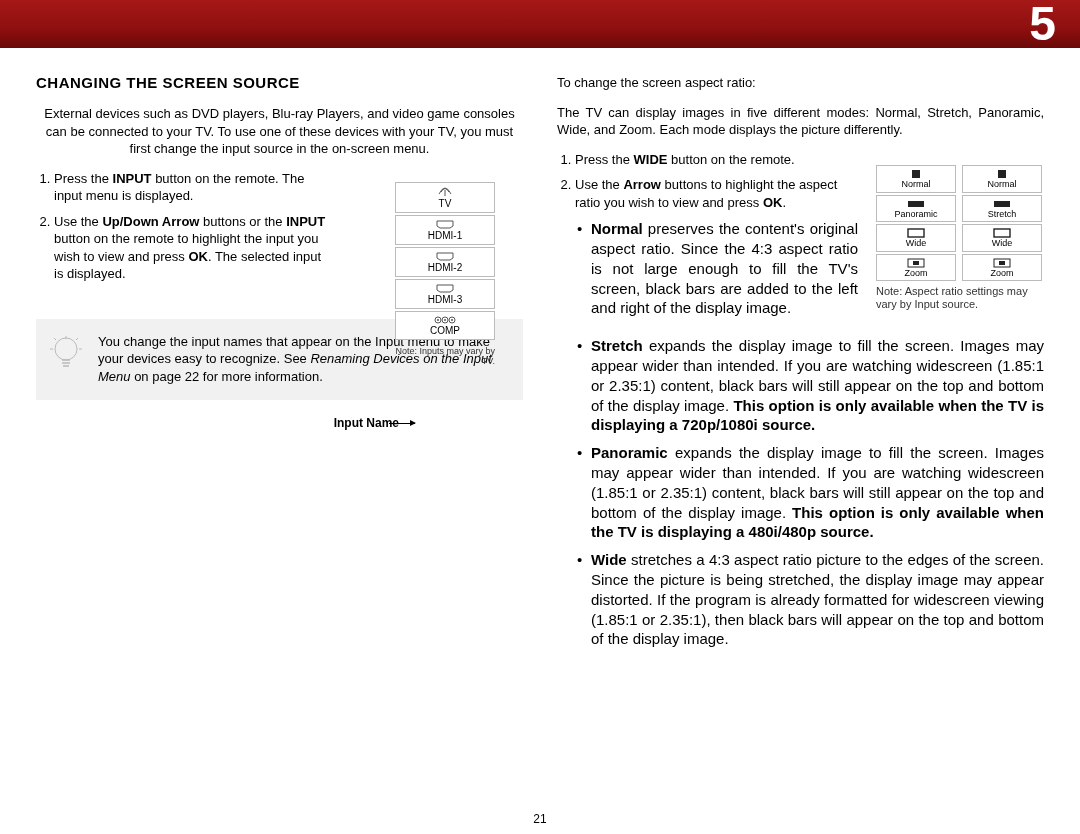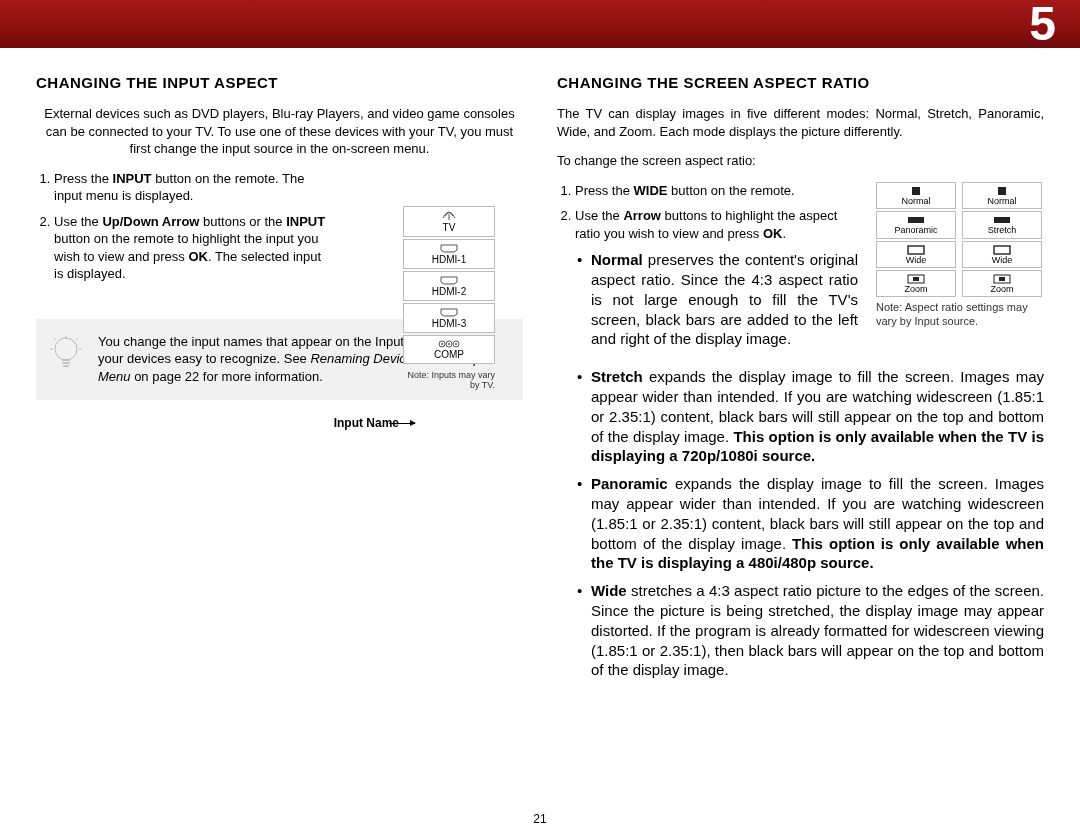--- a/index.html
+++ b/index.html
@@ -54,22 +54,22 @@
   ol.steps {
     padding-left: 18px;
     font-size: 13px;
     line-height: 1.35;
   }
   ol.steps li { margin-bottom: 8px; }
   .bold { font-weight: 700; }
   .input-menu {
     position: absolute;
     right: 28px;
-    top: 36px;
-    width: 92px;
+    top: 12px;
+    width: 100px;
   }
   .input-menu .cell {
     border: 1px solid #bbb;
     background: #fff;
     text-align: center;
     font-size: 10px;
     padding: 4px 0 3px 0;
     margin-bottom: 2px;
     line-height: 1.1;
   }
@@ -126,21 +126,21 @@
     display: flex;
     align-items: flex-start;
     justify-content: center;
     padding-top: 2px;
   }
   .tipbox .bulb svg { opacity: 0.45; }
   .tipbox .tiptext { flex: 1; }
   .tipbox em { font-style: italic; }
 
   .col-right p.body { text-align: justify; }
-  .right-top { display: flex; gap: 18px; }
+  .right-top { display: flex; gap: 18px; align-items: center; }
   .right-text { flex: 1; }
   .aspect-menus {
     width: 168px;
     display: flex;
     gap: 6px;
     flex-wrap: wrap;
     flex: 0 0 168px;
   }
   .aspect-col {
     width: 80px;
@@ -192,21 +192,21 @@
 </head>
 <body>
 
 <div class="topbar">
   <div class="chapter-num">5</div>
 </div>
 
 <div class="page">
 
   <div class="col">
-    <h2 class="section">CHANGING THE INPUT ASPECT</h2>
+    <h2 class="section">CHANGING THE SCREEN SOURCE</h2>
     <p class="body intro">External devices such as DVD players, Blu-ray Players, and video game consoles can be connected to your TV. To use one of these devices with your TV, you must first change the input source in the on-screen menu.</p>
 
     <div class="col-left-body">
       <div class="left-text">
         <ol class="steps">
           <li>
             <span>Press the </span><span class="bold">INPUT</span><span> button on the remote. The input menu is displayed.</span>
           </li>
           <li>
             <span>Use the </span><span class="bold">Up/Down Arrow</span><span> buttons or the </span><span class="bold">INPUT</span><span> button on the remote to highlight the input you wish to view and press </span><span class="bold">OK</span><span>. The selected input is displayed.</span>
@@ -275,23 +275,22 @@
           <path d="M17 1 v3 M4 14 h-3 M30 14 h3 M7 5 l-2 -2 M27 5 l2 -2" stroke="#777" stroke-width="1"></path>
         </svg>
       </div>
       <div class="tiptext">
         <span>You change the input names that appear on the Input menu to make your devices easy to recognize. See </span><em>Renaming Devices on the Input Menu</em><span> on page 22 for more information.</span>
       </div>
     </div>
   </div>
 
   <div class="col col-right">
-    <h2 class="section">CHANGING THE SCREEN ASPECT RATIO</h2>
+    <p class="body">To change the screen aspect ratio:</p>
     <p class="body intro">The TV can display images in five different modes: Normal, Stretch, Panoramic, Wide, and Zoom. Each mode displays the picture differently.</p>
-    <p class="body">To change the screen aspect ratio:</p>
 
     <div class="right-top">
       <div class="right-text">
         <ol class="steps">
           <li>
             <span>Press the </span><span class="bold">WIDE</span><span> button on the remote.</span>
           </li>
           <li>
             <span>Use the </span><span class="bold">Arrow</span><span> buttons to highlight the aspect ratio you wish to view and press </span><span class="bold">OK</span><span>.</span>
             <ul class="bullets" style="margin-top:8px;">

